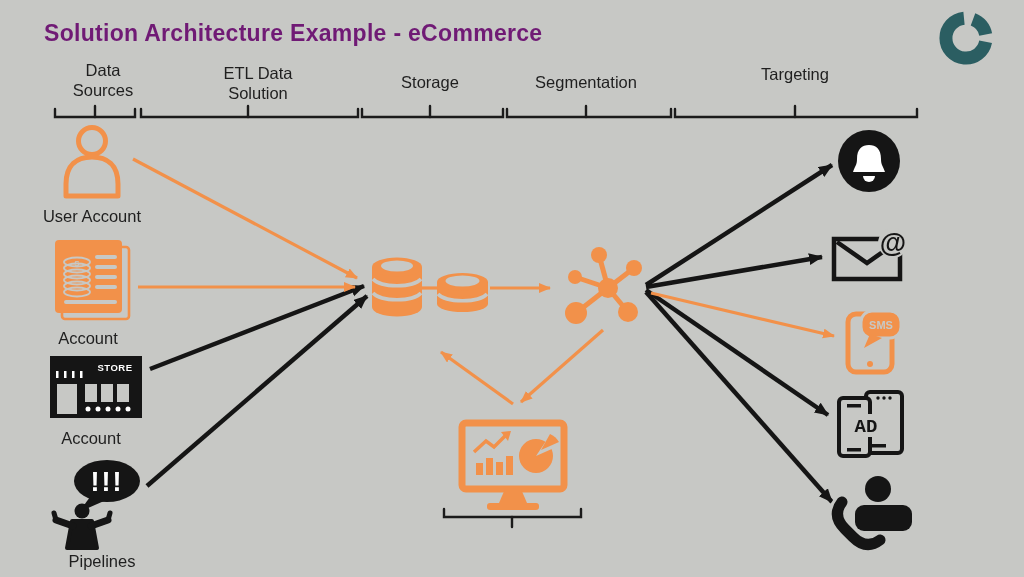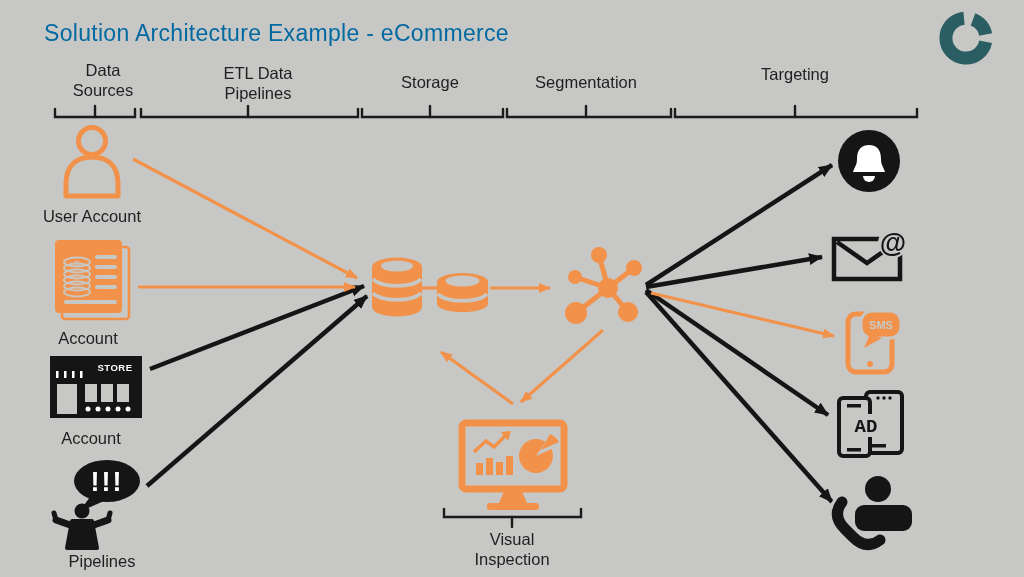--- a/index.html
+++ b/index.html
@@ -3,49 +3,48 @@
 <meta charset="utf-8">
 <style>
   html,body{margin:0;padding:0;}
   #canvas{
     position:relative;width:1024px;height:577px;overflow:hidden;
     background:#c7c8c5;
     font-family:"Liberation Sans",sans-serif;
   }
   #page-title{
     position:absolute;left:44px;top:20px;
-    font-size:23px;font-weight:400;letter-spacing:.3px;
-    color:#0369a1;white-space:nowrap;
+    font-size:23px;font-weight:700;letter-spacing:.3px;
+    color:#701a75;white-space:nowrap;
   }
   .label{
     position:absolute;transform:translateX(-50%);
     text-align:center;color:#1f1f1f;
     font-size:16.5px;line-height:1.22;
   }
   #diagram-svg{position:absolute;left:0;top:0;}
 </style>
 </head>
 <body>
 
 <div id="canvas">
 
   <div id="page-title">Solution Architecture Example - eCommerce</div>
 
   <div class="label" style="left:103px;top:60px;width:90px">Data Sources</div>
-  <div class="label" style="left:258px;top:63px;width:116px">ETL Data Pipelines</div>
+  <div class="label" style="left:258px;top:63px;width:116px">ETL Data Solution</div>
   <div class="label" style="left:586px;top:72px;width:150px">Segmentation</div>
   <div class="label" style="left:430px;top:72px;width:130px">Storage</div>
   <div class="label" style="left:795px;top:64px;width:130px">Targeting</div>
 
   <div class="label" style="left:92px;top:206px;width:130px">User Account</div>
   <div class="label" style="left:88px;top:328px;width:110px">Account</div>
   <div class="label" style="left:91px;top:428px;width:110px">Account</div>
   <div class="label" style="left:102px;top:551px;width:130px">Pipelines</div>
 
-  <div class="label" style="left:512px;top:529px;width:100px">Visual Inspection</div>
 
   <svg id="diagram-svg" width="1024" height="577" viewBox="0 0 1024 577">
     <defs>
       <marker id="mb" markerUnits="userSpaceOnUse" markerWidth="16" markerHeight="14" refX="13" refY="6" orient="auto">
         <path d="M0,0 L14,6 L0,12 Z" fill="#151515"></path>
       </marker>
       <marker id="mo" markerUnits="userSpaceOnUse" markerWidth="14" markerHeight="12" refX="11" refY="5" orient="auto">
         <path d="M0,0 L12,5 L0,10 Z" fill="#f2914a"></path>
       </marker>
     </defs>

